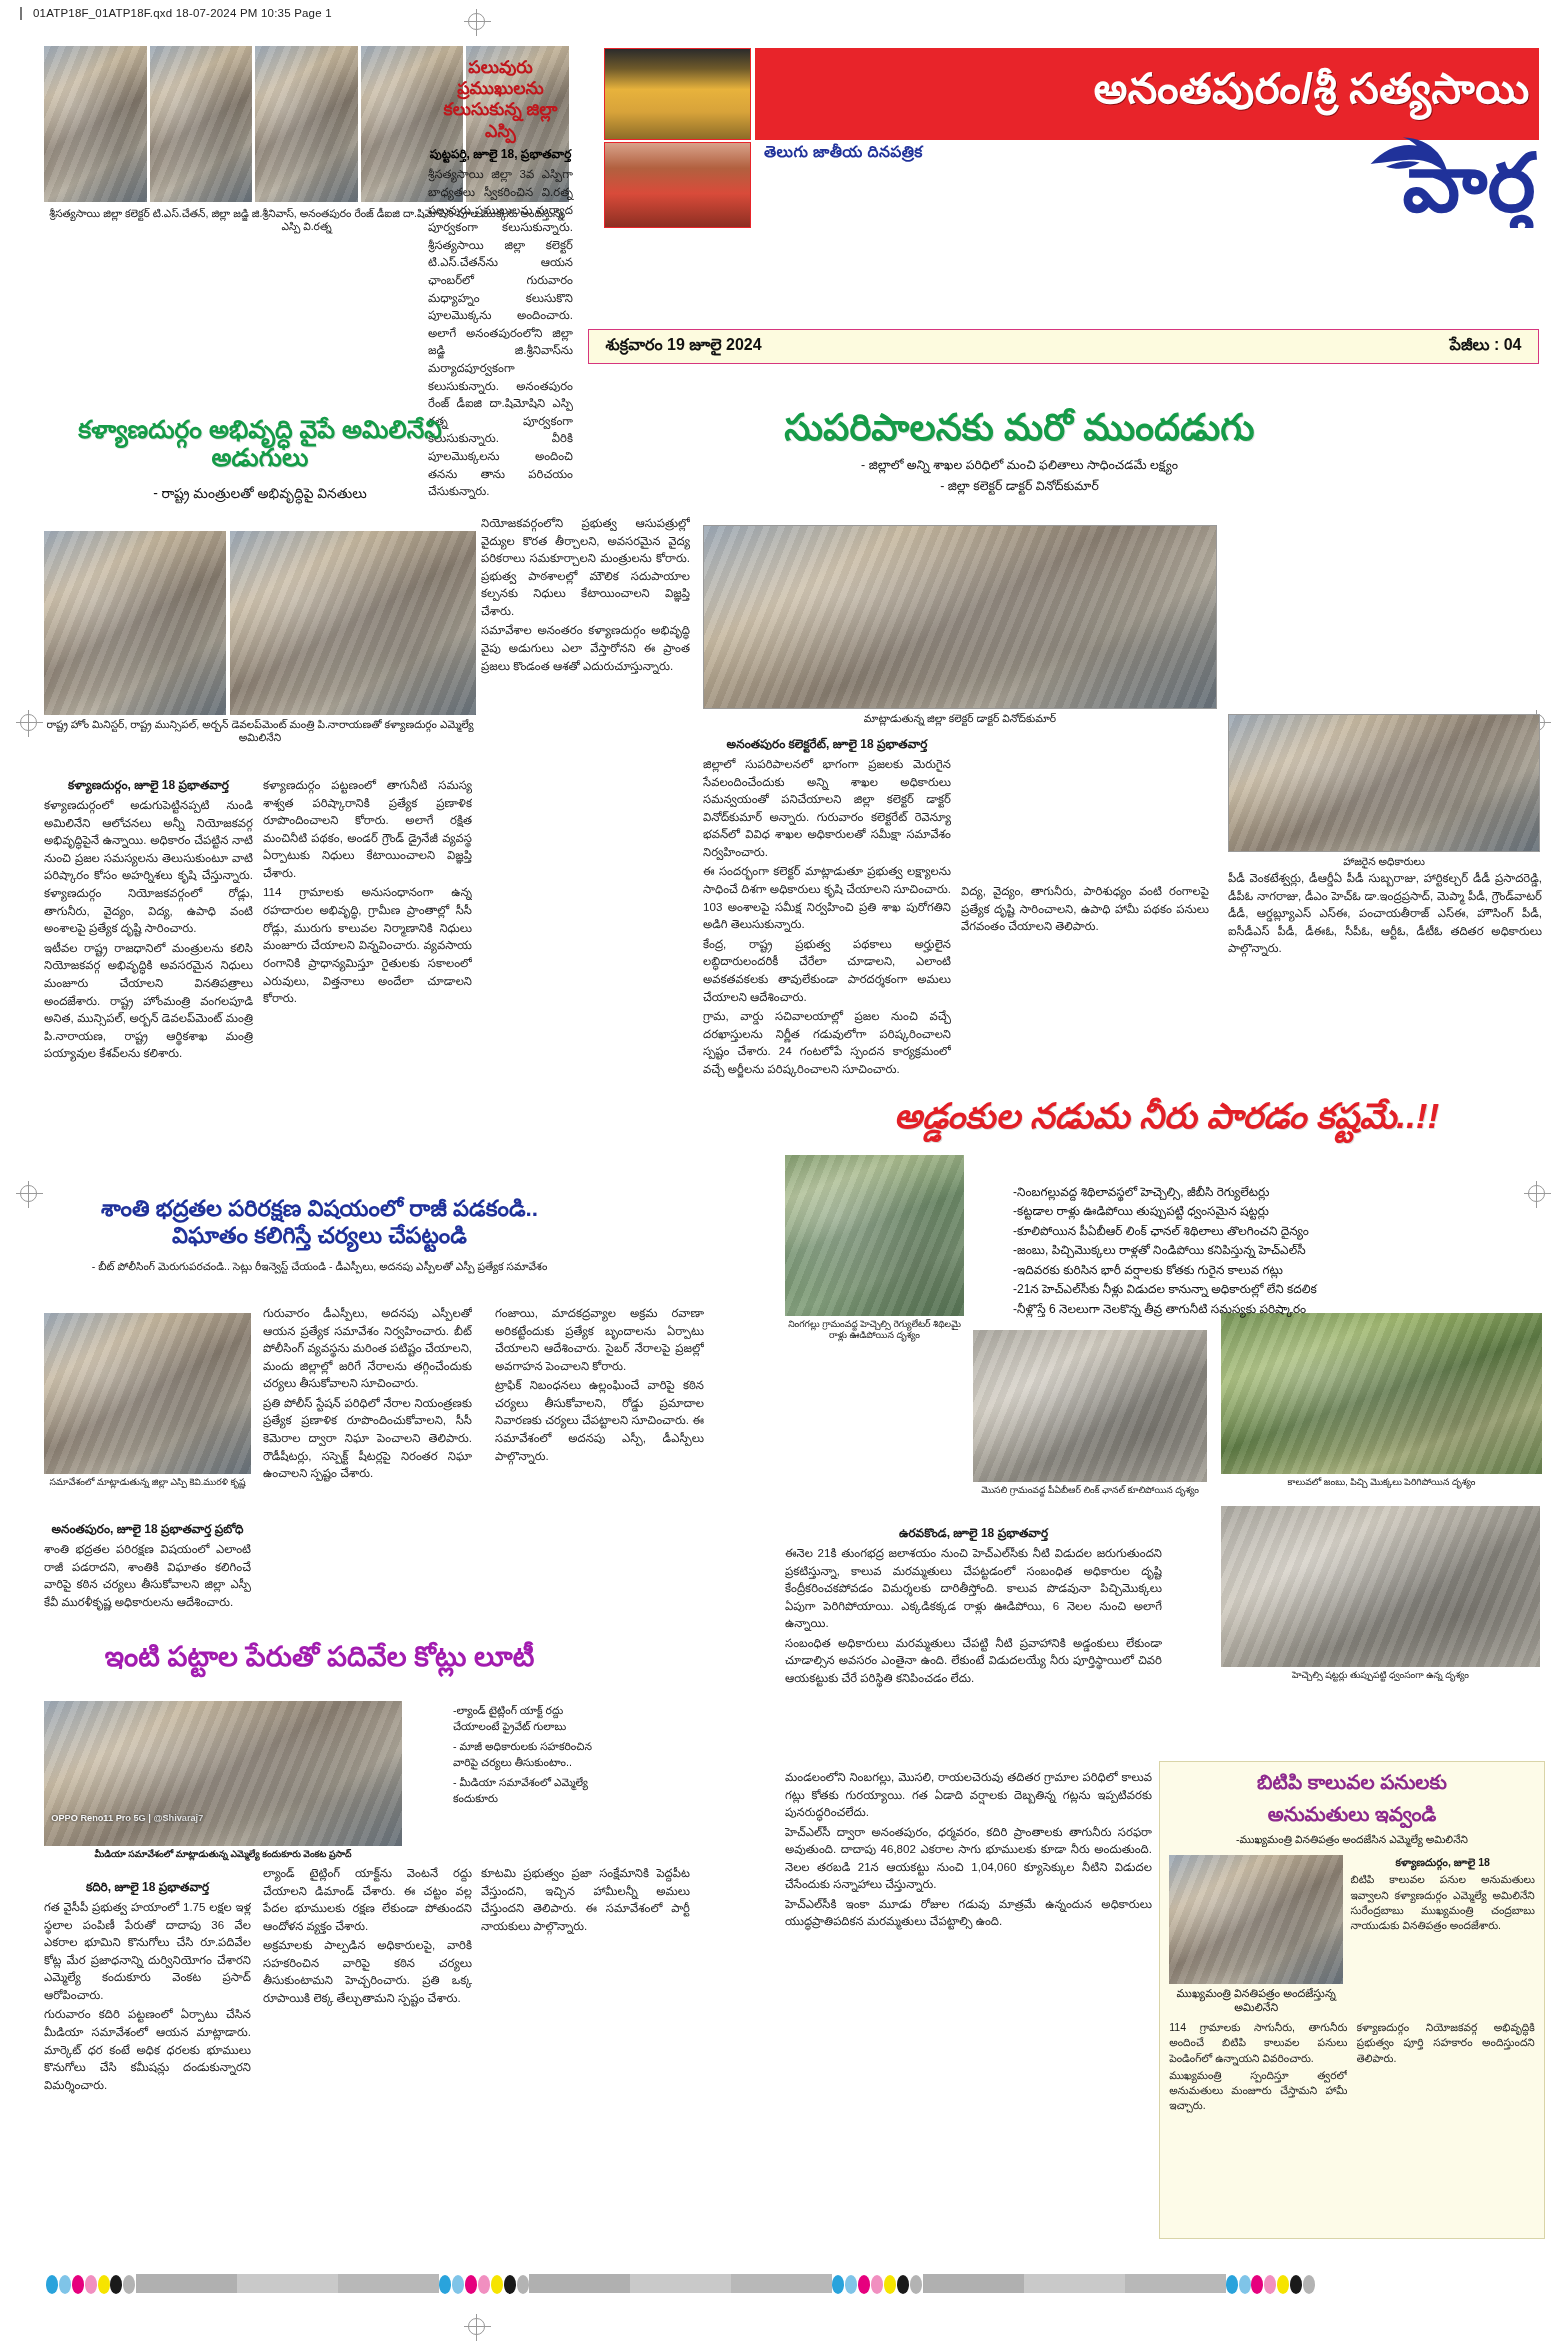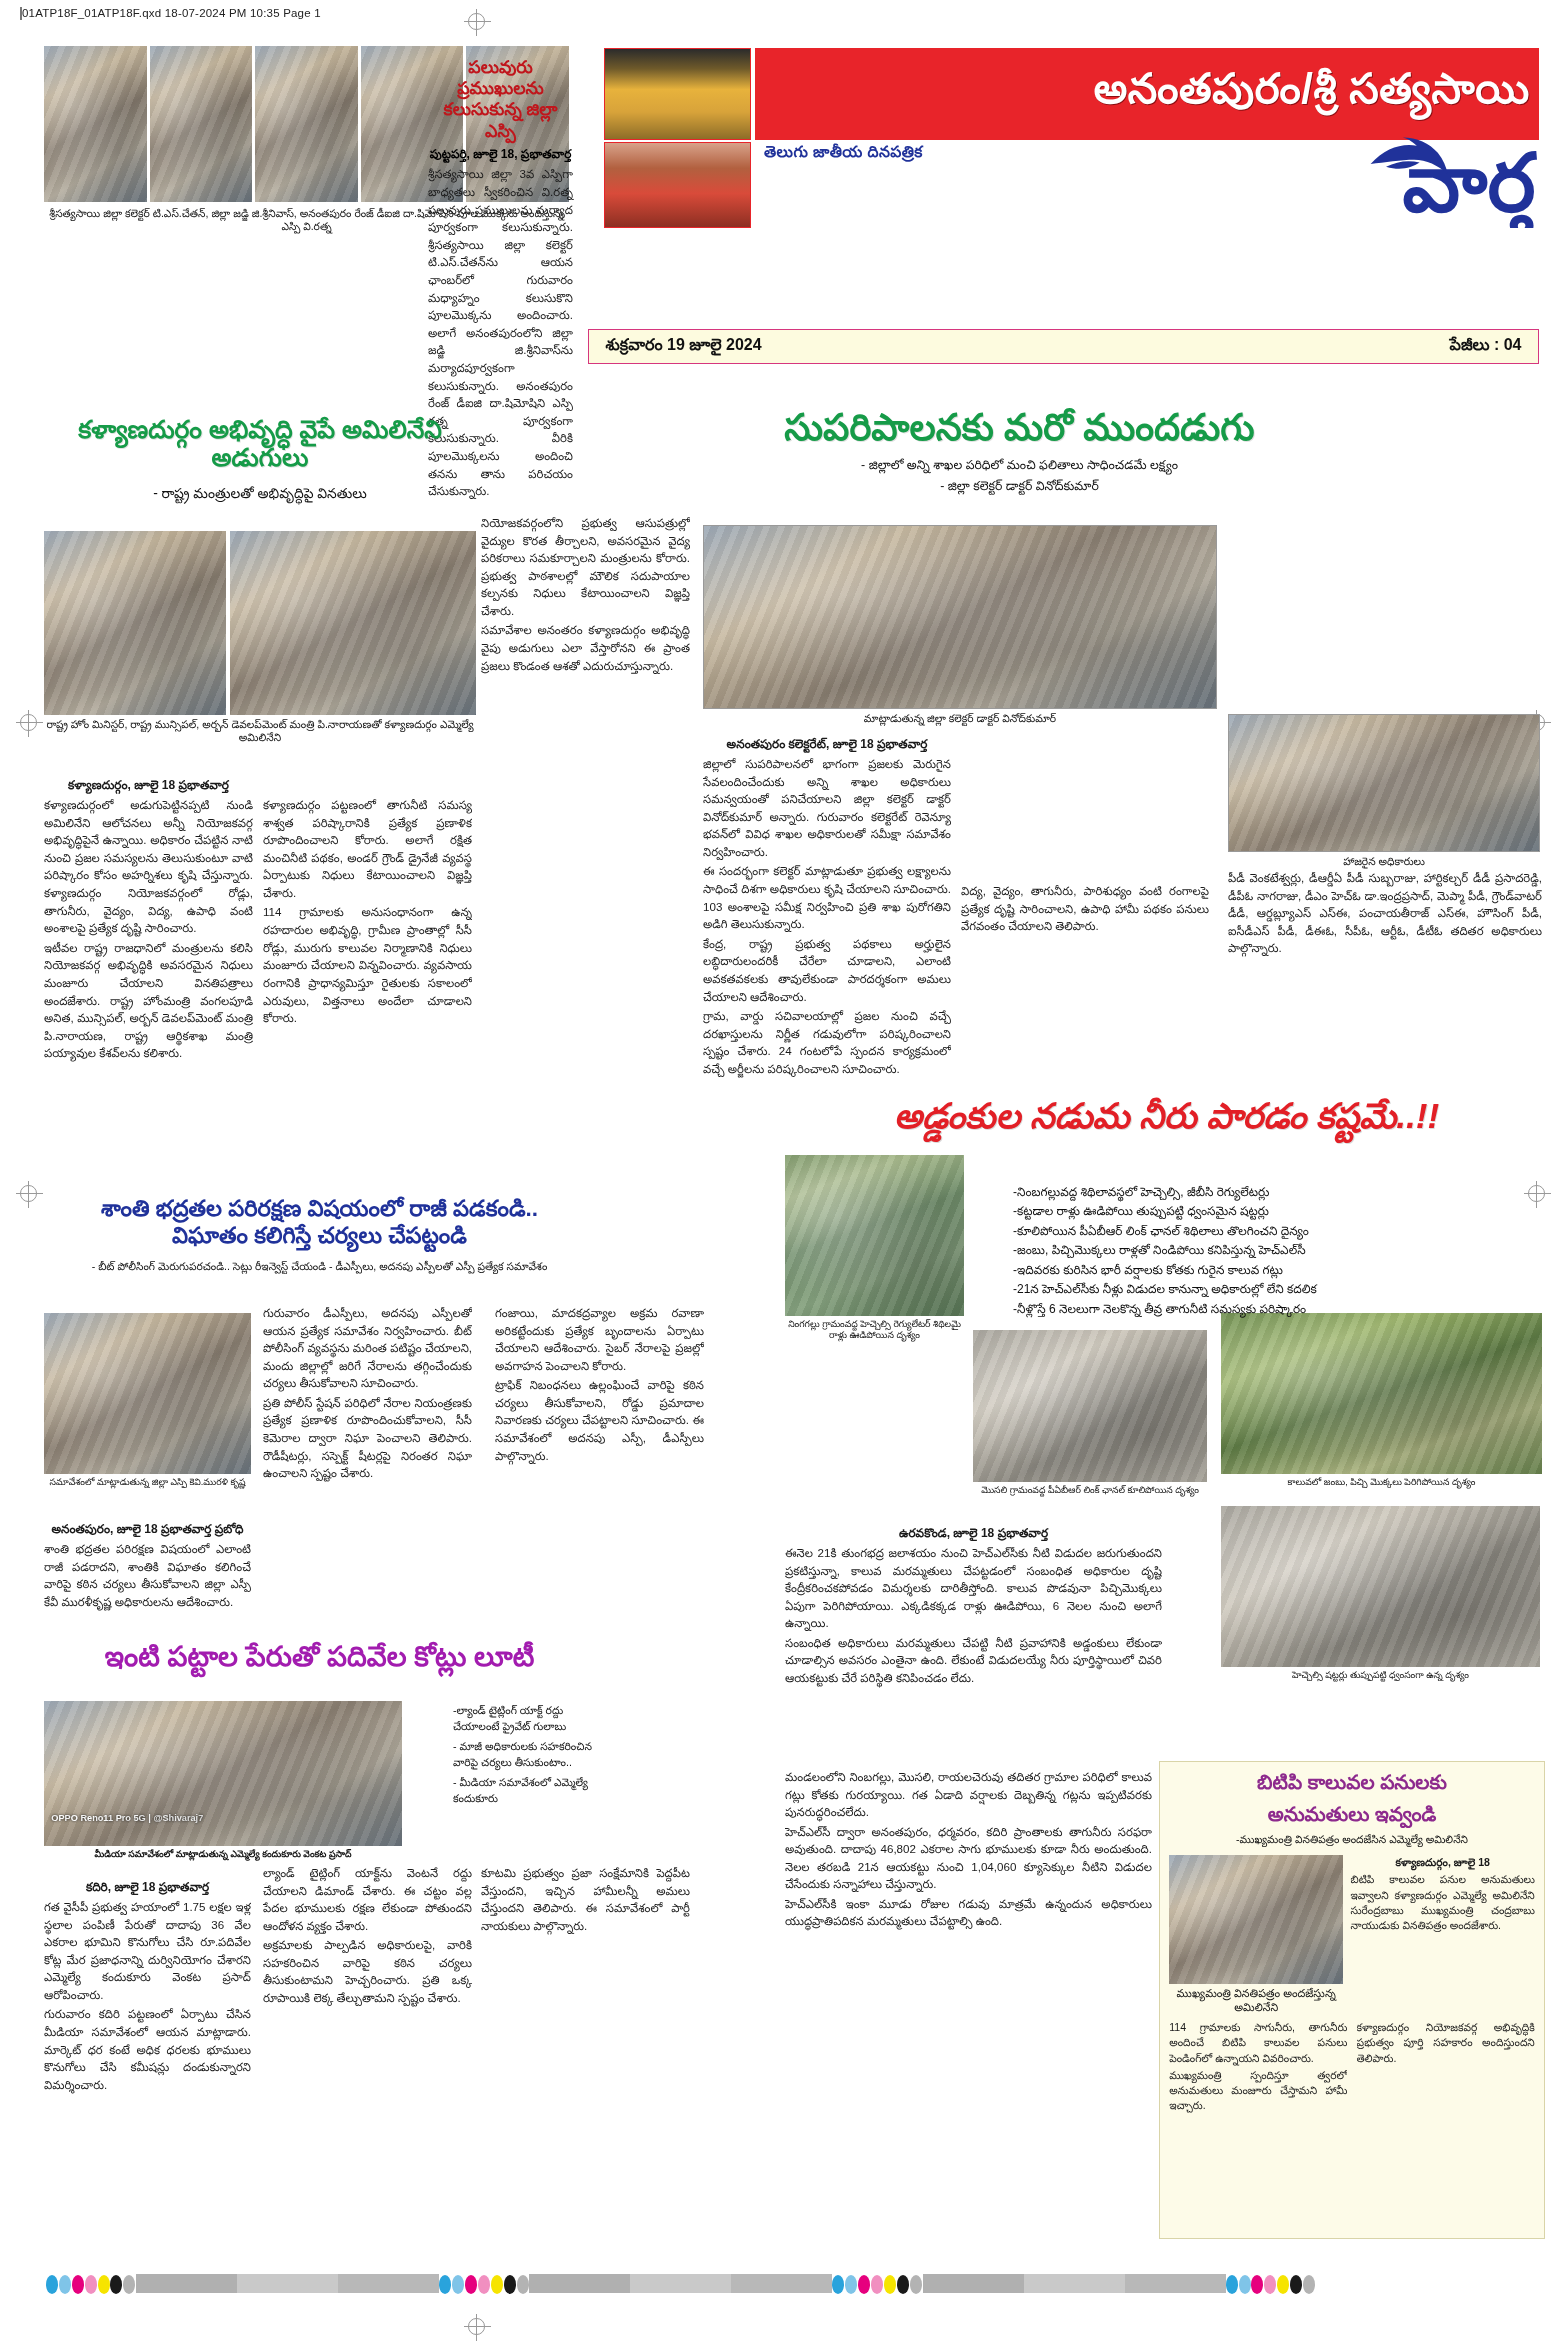--- a/index.html
+++ b/index.html
@@ -41,21 +41,21 @@
 
   
   .txt { font-size:11.6px; line-height:1.52; color:#1a1a1a; text-align:justify; }
   .txt p { margin:0 0 1.8px 0; text-align:justify; }
   .dl { font-weight:bold; font-size:12px; text-align:center; margin-bottom:1.8px; }
 
   
   #slug {
     position:absolute; left:20px; top:7.3px;
     font-size:11.5px; color:#222; letter-spacing:0.2px;
-    border-left:2.8px solid #777; padding-left:0; line-height:1.1;
+    border-left:2.8px solid #777; padding-left:11px; line-height:1.1;
   }
   .regmark {
     position:absolute; width:16.5px; height:16.5px; border:0.9px solid #999; border-radius:50%;
   }
   .regmark::before, .regmark::after{
     content:""; position:absolute; background:#999;
   }
   .regmark::before{ left:7.3px; top:-5.5px; width:0.9px; height:27.5px; }
   .regmark::after{ top:7.3px; left:-5.5px; height:0.9px; width:27.5px; }
 
@@ -226,21 +226,21 @@
     <div class="photo indoor" style="flex:1.35"></div>
   </div>
   <div class="cap">రాష్ట్ర హోం మినిస్టర్, రాష్ట్ర మున్సిపల్, అర్బన్ డెవలప్‌మెంట్ మంత్రి పి.నారాయణతో కళ్యాణదుర్గం ఎమ్మెల్యే అమిలినేని</div>
 </div>
 
 <div class="col txt" style="left:44px; top:776px; width:209px; height:395px; overflow:hidden;">
   <div class="dl">కళ్యాణదుర్గం, జూలై 18 ప్రభాతవార్త</div>
   <p>కళ్యాణదుర్గంలో అడుగుపెట్టినప్పటి నుండి అమిలినేని ఆలోచనలు అన్నీ నియోజకవర్గ అభివృద్ధిపైనే ఉన్నాయి. అధికారం చేపట్టిన నాటి నుంచి ప్రజల సమస్యలను తెలుసుకుంటూ వాటి పరిష్కారం కోసం అహర్నిశలు కృషి చేస్తున్నారు. కళ్యాణదుర్గం నియోజకవర్గంలో రోడ్లు, తాగునీరు, వైద్యం, విద్య, ఉపాధి వంటి అంశాలపై ప్రత్యేక దృష్టి సారించారు.</p>
   <p>ఇటీవల రాష్ట్ర రాజధానిలో మంత్రులను కలిసి నియోజకవర్గ అభివృద్ధికి అవసరమైన నిధులు మంజూరు చేయాలని వినతిపత్రాలు అందజేశారు. రాష్ట్ర హోంమంత్రి వంగలపూడి అనిత, మున్సిపల్, అర్బన్ డెవలప్‌మెంట్ మంత్రి పి.నారాయణ, రాష్ట్ర ఆర్థికశాఖ మంత్రి పయ్యావుల కేశవ్‌లను కలిశారు.</p>
 </div>
-<div class="col txt" style="left:263px; top:796px; width:209px; height:395px; overflow:hidden;">
+<div class="col txt" style="left:263px; top:776px; width:209px; height:395px; overflow:hidden;">
   <p>కళ్యాణదుర్గం పట్టణంలో తాగునీటి సమస్య శాశ్వత పరిష్కారానికి ప్రత్యేక ప్రణాళిక రూపొందించాలని కోరారు. అలాగే రక్షిత మంచినీటి పథకం, అండర్ గ్రౌండ్ డ్రైనేజీ వ్యవస్థ ఏర్పాటుకు నిధులు కేటాయించాలని విజ్ఞప్తి చేశారు.</p>
   <p>114 గ్రామాలకు అనుసంధానంగా ఉన్న రహదారుల అభివృద్ధి, గ్రామీణ ప్రాంతాల్లో సీసీ రోడ్లు, మురుగు కాలువల నిర్మాణానికి నిధులు మంజూరు చేయాలని విన్నవించారు. వ్యవసాయ రంగానికి ప్రాధాన్యమిస్తూ రైతులకు సకాలంలో ఎరువులు, విత్తనాలు అందేలా చూడాలని కోరారు.</p>
 </div>
 <div class="col txt" style="left:264px; top:496px; width:209px; height:0; overflow:hidden;"></div>
 <div class="col txt" style="left:481px; top:514px; width:209px; height:643px; overflow:hidden;">
   <p>నియోజకవర్గంలోని ప్రభుత్వ ఆసుపత్రుల్లో వైద్యుల కొరత తీర్చాలని, అవసరమైన వైద్య పరికరాలు సమకూర్చాలని మంత్రులను కోరారు. ప్రభుత్వ పాఠశాలల్లో మౌలిక సదుపాయాల కల్పనకు నిధులు కేటాయించాలని విజ్ఞప్తి చేశారు.</p>
   <p>సమావేశాల అనంతరం కళ్యాణదుర్గం అభివృద్ధి వైపు అడుగులు ఎలా వేస్తారోనని ఈ ప్రాంత ప్రజలు కొండంత ఆశతో ఎదురుచూస్తున్నారు.</p>
 </div>
 
 <div class="col" style="left:703px; top:525px; width:514px;">

